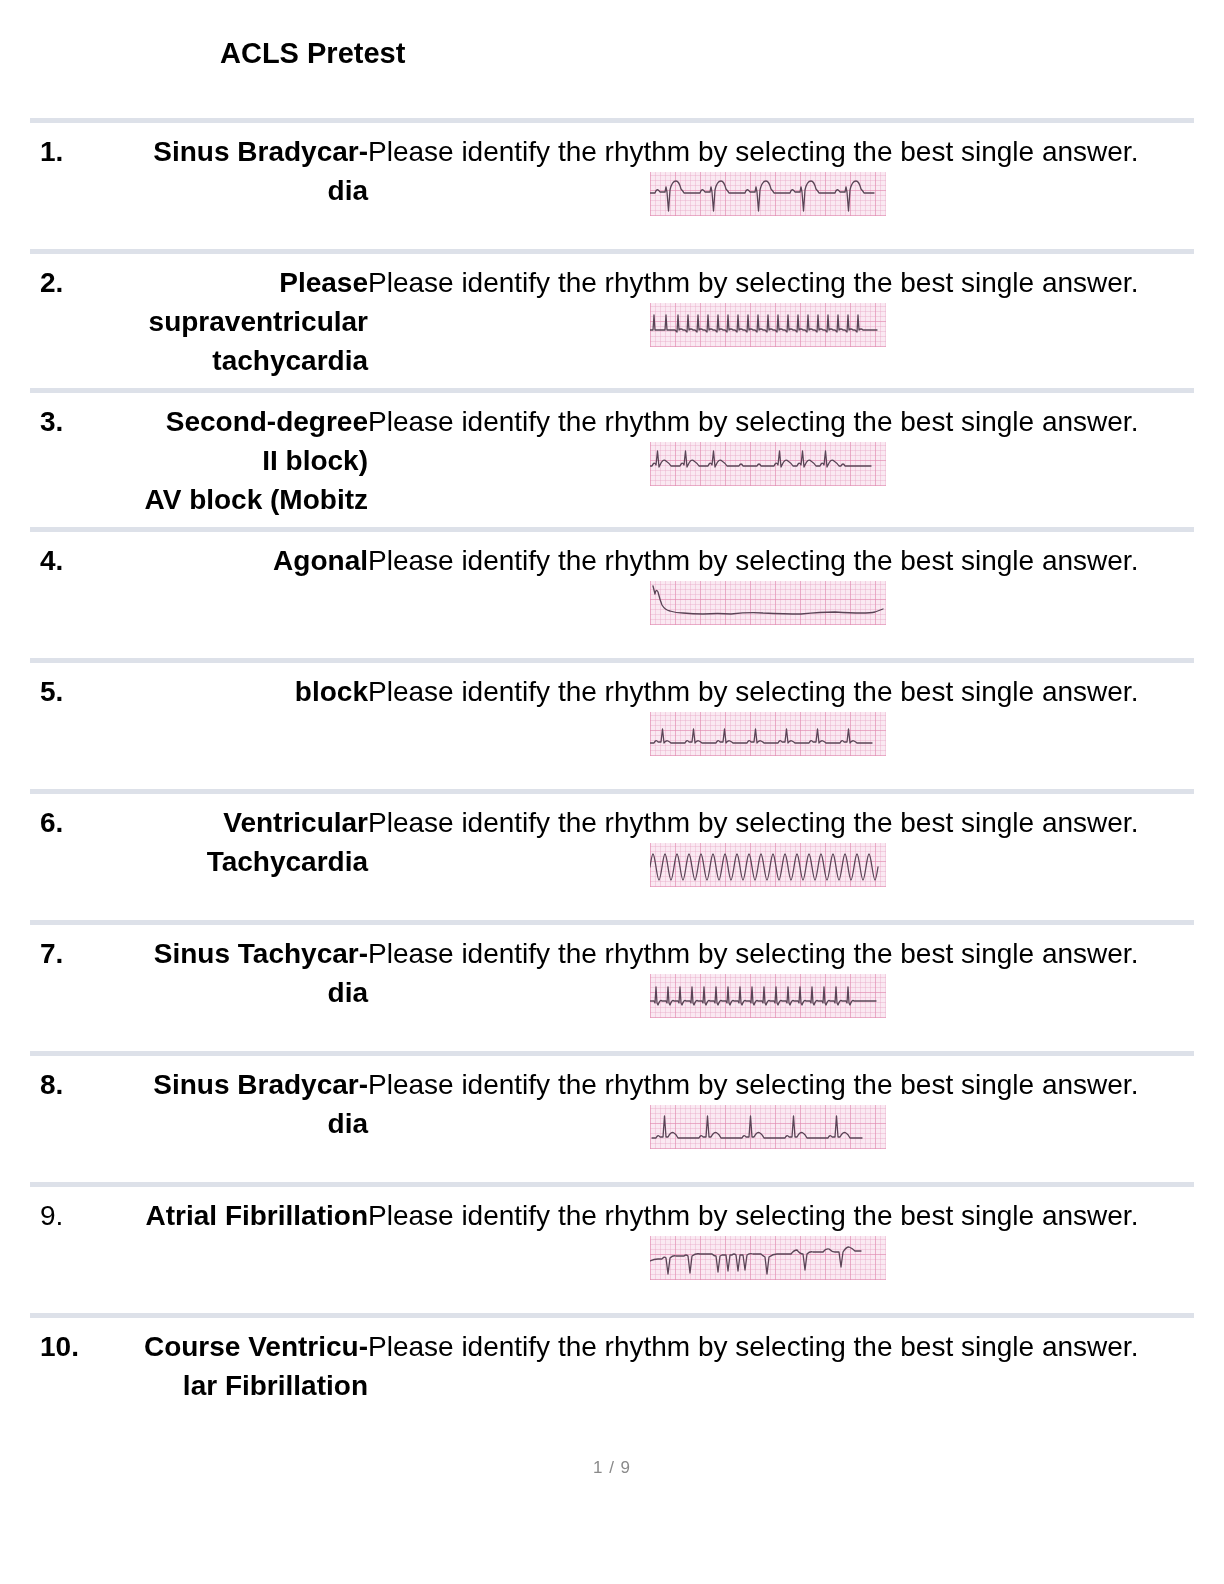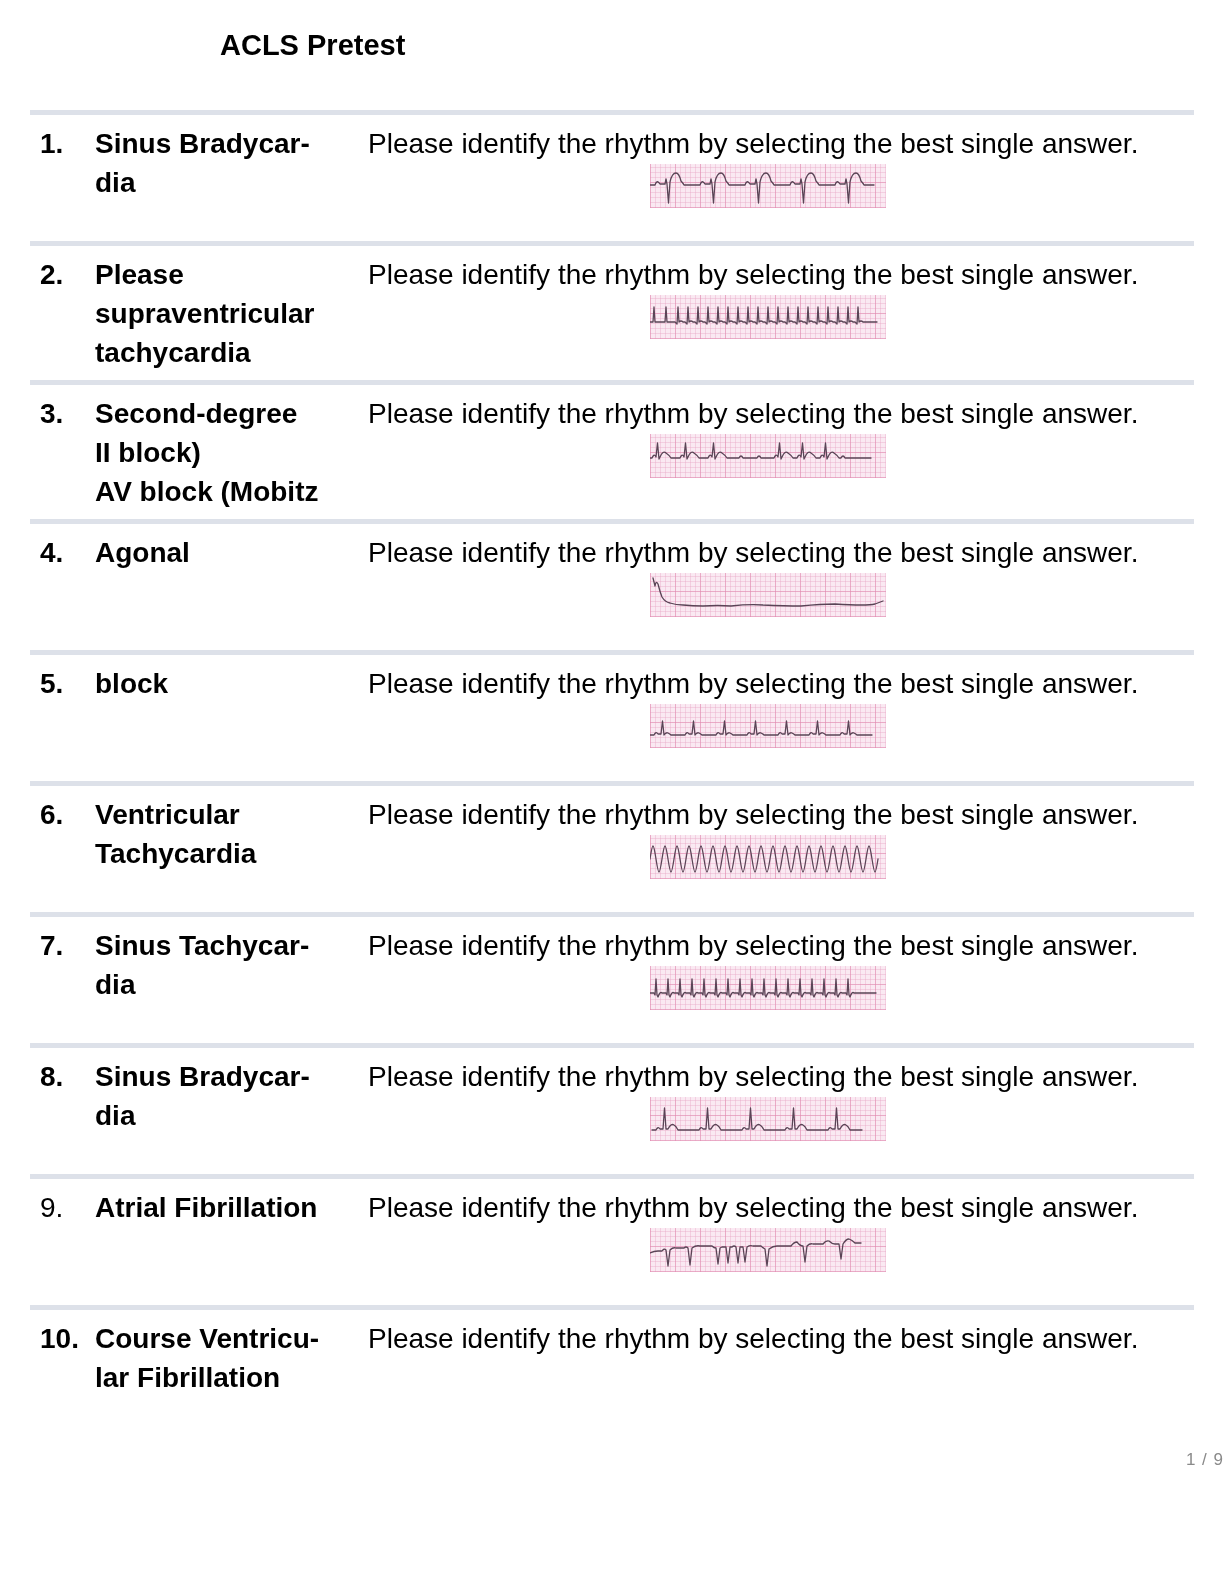--- a/index.html
+++ b/index.html
@@ -1,55 +1,55 @@
 <!DOCTYPE html>
 <html><head>
 <meta charset="utf-8">
 <style>
   html,body{margin:0;padding:0;background:#ffffff;}
   body{
     width:1224px;height:1584px;overflow:hidden;box-sizing:border-box;
     font-family:"Liberation Sans", sans-serif;color:#000;
     -webkit-font-smoothing:antialiased;
   }
-  .page{padding-top:28px;}
+  .page{padding-top:36px;}
   .doc-title{
     font-size:29px;font-weight:700;margin:0 0 0 220px;line-height:34px;
   }
   .rows{width:1164px;margin:48px 0 0 30px;}
   .q-row{
     border-top:5px solid #dde1e9;
     padding:9px 0 8px 0;
     display:grid;
     grid-template-columns:65px 273px 1fr;
     align-items:start;
     min-height:131px;
     box-sizing:border-box;
   }
   .q-num{
     font-size:28px;font-weight:700;line-height:39px;padding-left:10px;
   }
   .q-num.normal{font-weight:400;}
   .q-name{font-size:28px;font-weight:700;line-height:39px;}
-  .q-name div{white-space:nowrap;}
+  .q-name div{white-space:nowrap;text-align:right;}
   .q-body{font-size:28px;line-height:39px;}
   .q-text{max-width:800px;}
   .ecg{
     width:236px;height:44px;margin:1px 0 0 282px;position:relative;
     background-color:#fae9f2;
     background-image:
       repeating-linear-gradient(90deg, rgba(224,135,173,.50) 0 1px, transparent 1px 25px),
       repeating-linear-gradient(0deg,  rgba(224,135,173,.50) 0 1px, transparent 1px 25px),
       repeating-linear-gradient(90deg, rgba(231,163,195,.38) 0 1px, transparent 1px 5px),
       repeating-linear-gradient(0deg,  rgba(231,163,195,.38) 0 1px, transparent 1px 5px);
   }
   .ecg svg{position:absolute;left:0;top:0;width:100%;height:100%;display:block;}
   .ecg path{fill:none;stroke:#5a4456;stroke-width:1.3;stroke-linejoin:round;stroke-linecap:round;}
   .footer{
-    text-align:right;color:#8a8a8a;font-size:17px;margin-top:14px;letter-spacing:1px;
+    text-align:center;color:#8a8a8a;font-size:17px;margin-top:14px;letter-spacing:1px;
   }
 </style>
 </head>
 <body>
 
 <div class="page">
 
   <h1 class="doc-title">ACLS Pretest</h1>
 
   <div class="rows">

